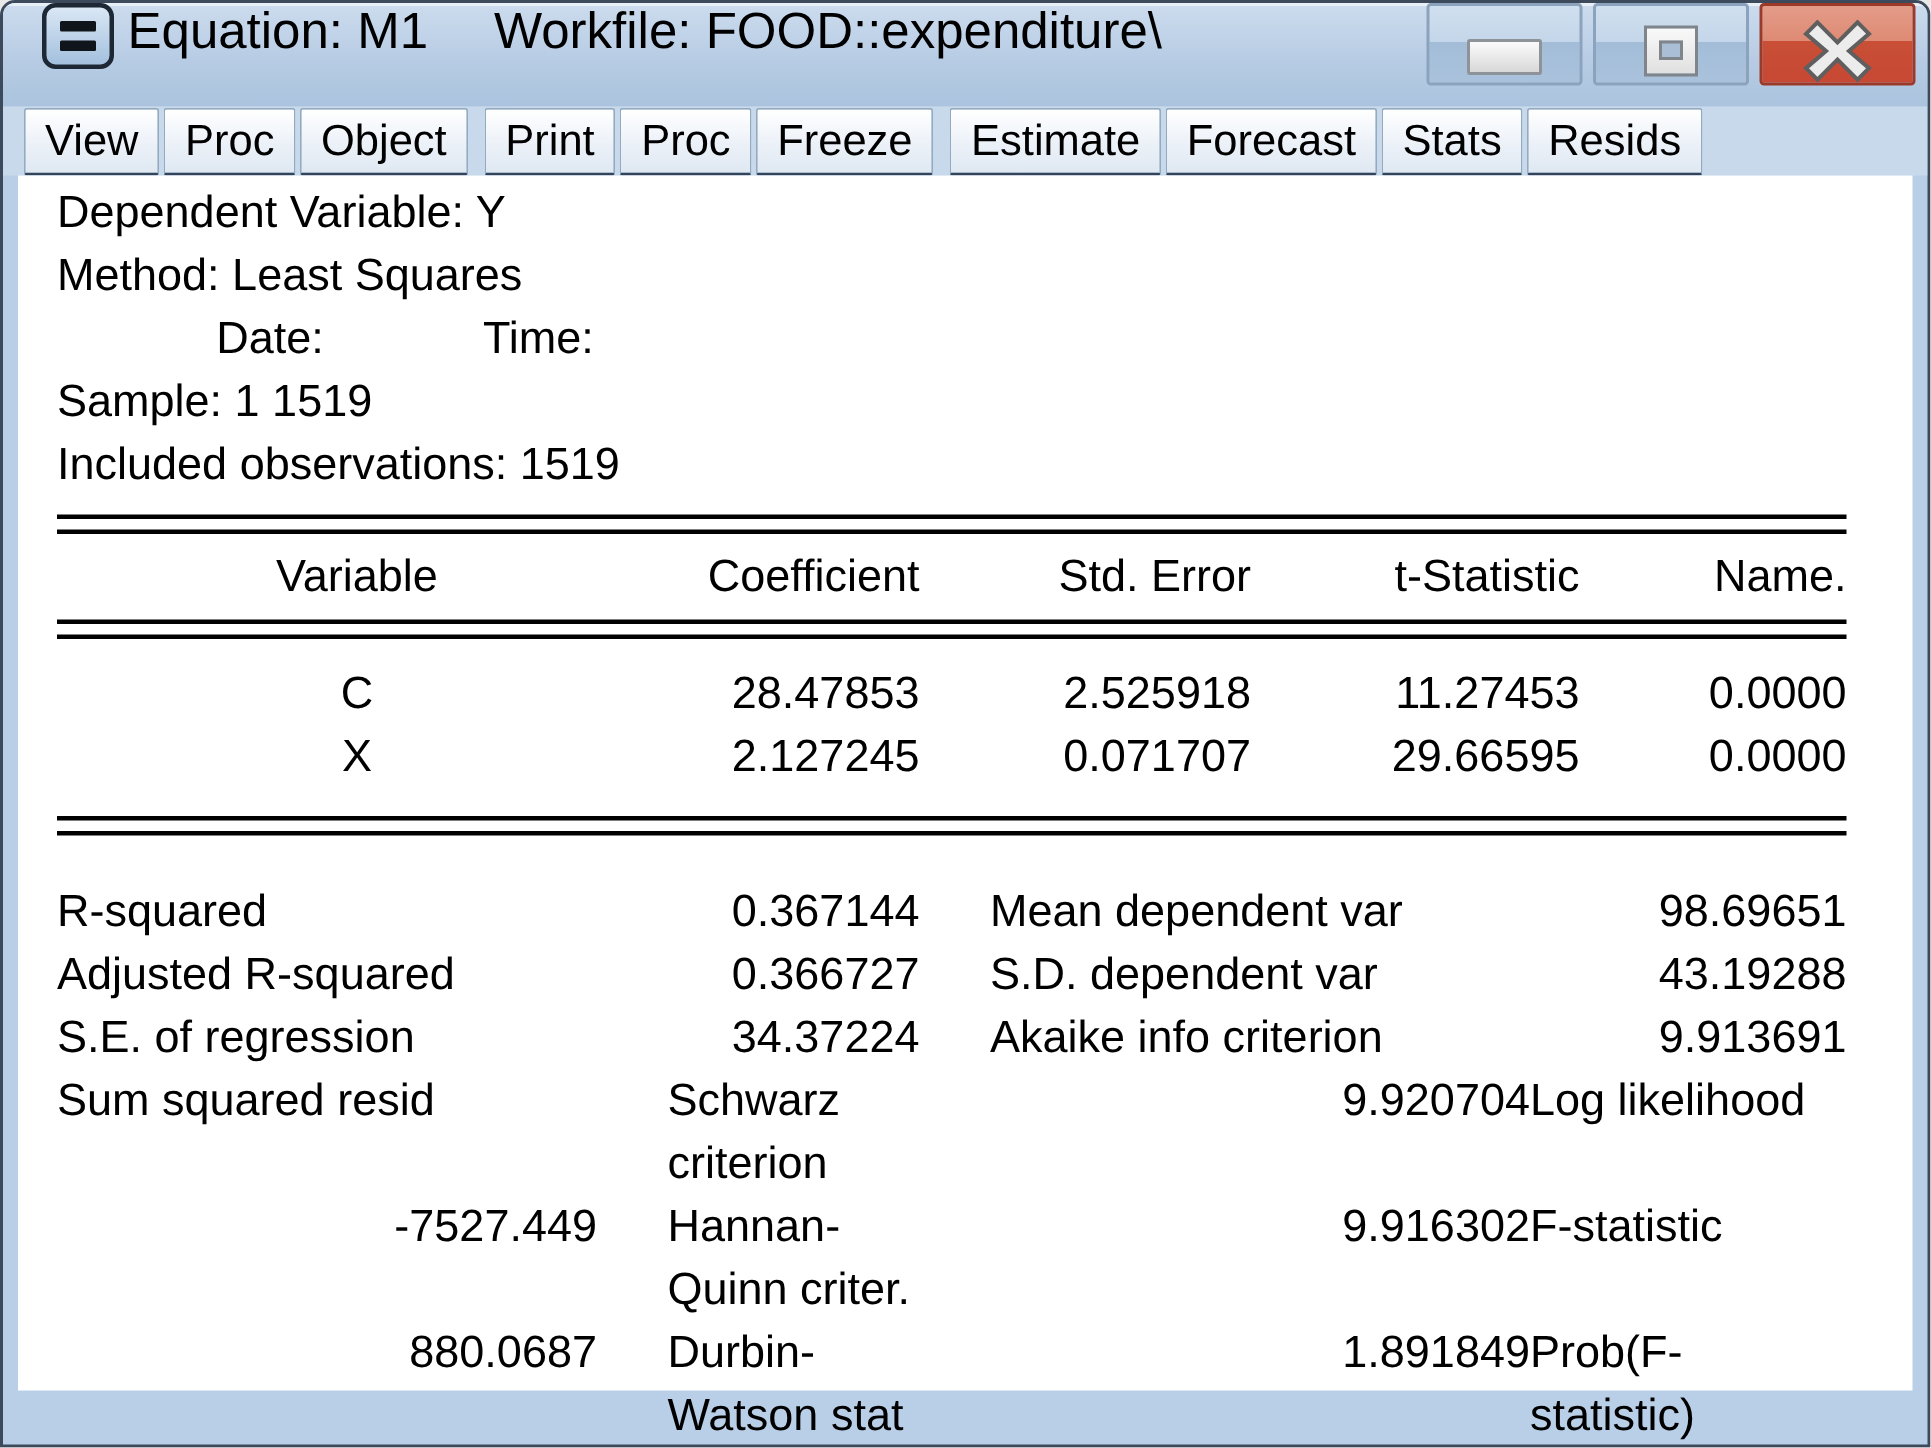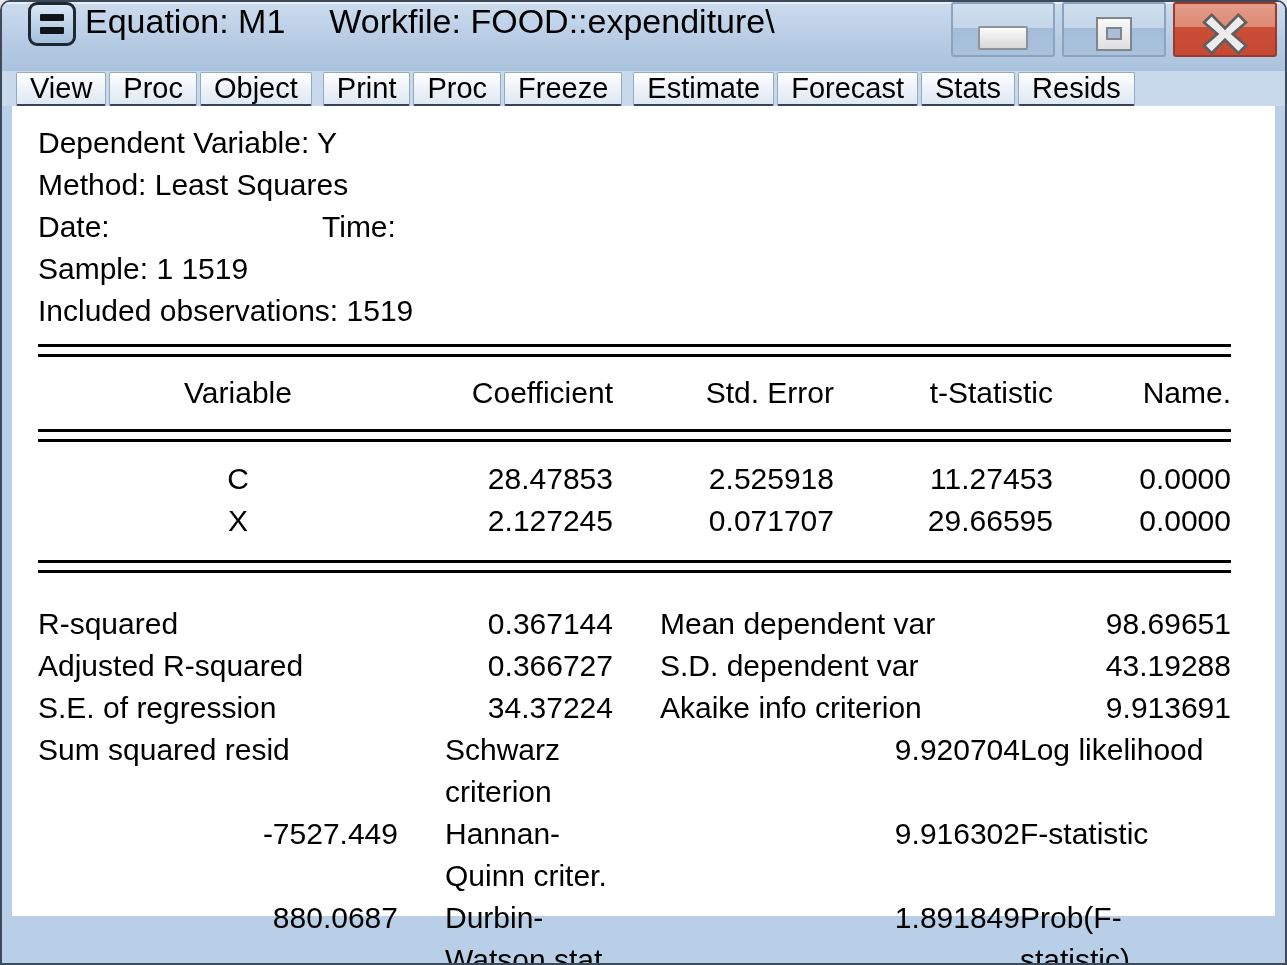--- a/index.html
+++ b/index.html
@@ -36,42 +36,42 @@
   .win-btn.close{
     background:linear-gradient(180deg,#e39c88 0%,#de8a74 46%,#c94f36 46%,#c74834 100%);
     border:2px solid #9b3a28;
   }
   .glyph-min{width:46px;height:20px;margin-top:16px;background:linear-gradient(#fbfbfb,#d8d8d8);border:2px solid #8e9299;border-radius:2px;}
   .glyph-max{width:32px;height:30px;margin-top:8px;background:linear-gradient(#f9f9f9,#e0e0e0);border:2px solid #80858c;display:flex;align-items:center;justify-content:center;}
   .glyph-max-inner{width:12px;height:9px;background:#aabfd6;border:2px solid #80858c;}
   .glyph-close{margin-top:8px;width:54px;height:42px;}
   
   .toolbar{
-    height:35px;background:#c7d9eb;display:flex;align-items:stretch;
+    height:46px;background:#c7d9eb;display:flex;align-items:stretch;
     padding:1px 0 0 14px;box-sizing:border-box;
   }
   .tb-btn{
     font-size:29px;color:#000;padding:0 13px;margin-right:3px;
     border:1px solid #94aabf;border-bottom:2px solid #33435a;border-radius:2px;
     background:linear-gradient(#ffffff,#ecf1f8 55%,#dfe8f2);
     display:flex;align-items:center;white-space:nowrap;
   }
   .group-gap{width:8px;}
   
   .content{
     margin:0 10px;background:#ffffff;height:810px;box-sizing:border-box;
-    padding:16px 44px 0 26px;font-size:30px;color:#000;
+    padding:4px 44px 0 26px;font-size:30px;color:#000;
   }
   .info-line{line-height:42px;white-space:pre;}
   .date-line{display:flex;line-height:42px;}
-  .date-label{width:284px;}
+  .date-label{width:284px;text-align:center;}
   .dline{border-top:3px solid #000;border-bottom:3px solid #000;height:13px;box-sizing:border-box;}
   .dline.m1{margin-top:12px;}
   .coef-grid{display:grid;grid-template-columns:400px 175px 221px 219px 178px;}
-  .coef-head{height:72px;align-items:center;}
+  .coef-head{height:57px;align-items:center;}
   .coef-body{padding:16px 0 18px;}
   .coef-body > div{line-height:42px;}
   .c-center{text-align:center;}
   .c-right{text-align:right;}
   .stats-grid{display:grid;grid-template-columns:360px 215px 407px 211px;padding:18px 0 8px;margin-top:12px;}
   .stats-grid > div{line-height:42px;}
   .s-label2{padding-left:47px;}
 </style>
 </head>
 <body>

